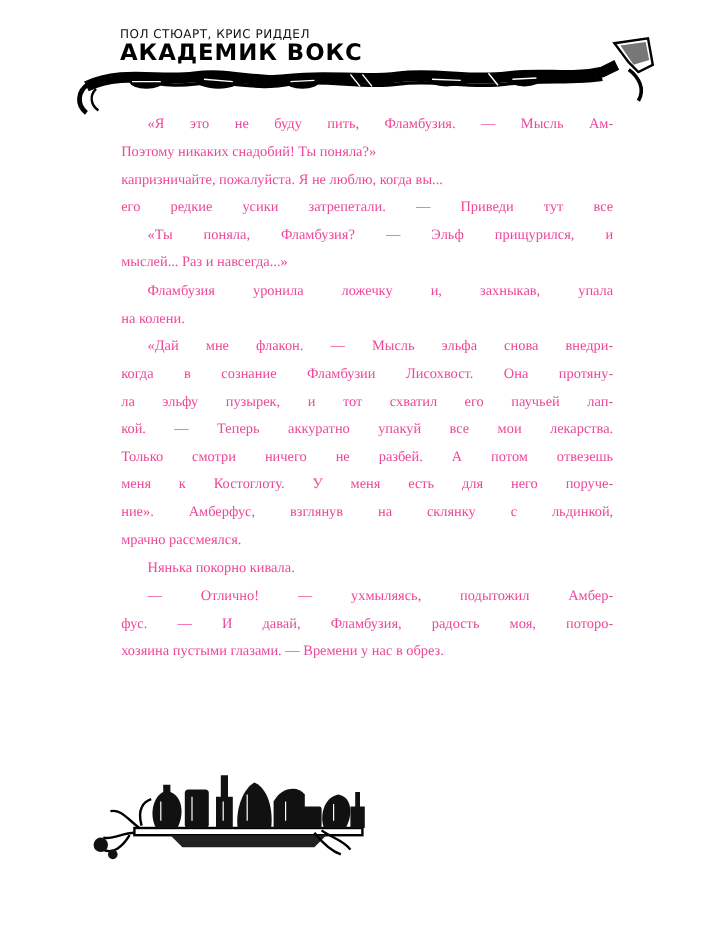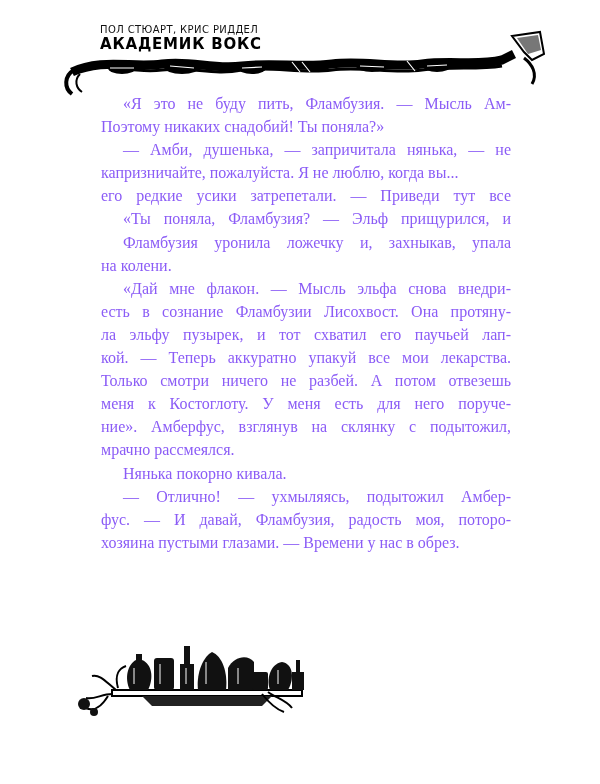--- a/index.html
+++ b/index.html
@@ -1,21 +1,21 @@
 <!DOCTYPE html>
 <html><head>
 <meta charset="utf-8">
 <style>
   html, body { margin:0; padding:0; background:#ffffff; }
   body { width:600px; height:784px; position:relative; overflow:hidden; font-family:"DejaVu Serif", serif; color:#111; }
   .header { position:absolute; left:100px; top:24px; }
   .authors { font-family:"DejaVu Sans", sans-serif; font-size:10px; letter-spacing:0.4px; line-height:12px; color:#111; }
-  .title { font-family:"DejaVu Sans", sans-serif; font-weight:bold; font-size:15px; letter-spacing:0.8px; line-height:17px; color:#000; }
+  .title { font-family:"DejaVu Sans", sans-serif; font-weight:bold; font-size:19px; letter-spacing:0.8px; line-height:17px; color:#000; }
   .ornament-top { position:absolute; left:62px; top:24px; width:485px; height:72px; }
-  .text { position:absolute; left:101px; top:92px; width:410px; font-family:"Liberation Serif", serif; font-size:16px; line-height:23.1px; color:#8b5cf6; }
+  .text { position:absolute; left:101px; top:92px; width:410px; font-family:"Liberation Serif", serif; font-size:12px; line-height:23.1px; color:#ec4899; }
   .line { display:block; white-space:nowrap; text-align:justify; text-align-last:justify; height:23.1px; }
   .line.last { text-align-last:left; }
   .line.indent { padding-left:22px; }
   .illustration { position:absolute; left:72px; top:628px; width:240px; height:90px; }
 </style>
 </head>
 <body>
 
 <div class="ornament-top">
   <svg width="485" height="72" viewBox="0 0 485 72">
@@ -47,33 +47,33 @@
 </div>
 
 <div class="header">
   <div class="authors">ПОЛ СТЮАРТ, КРИС РИДДЕЛ</div>
   <div class="title">АКАДЕМИК ВОКС</div>
 </div>
 
 <div class="text" id="body-text">
     <span class="line indent">«Я это не буду пить, Фламбузия. — Мысль Ам-</span>
     <span class="line last">Поэтому никаких снадобий! Ты поняла?»</span>
-    <span class="line indent">— Амби, душенька, — запричитала нянька, — не</span>
     <span class="line last">капризничайте, пожалуйста. Я не люблю, когда вы...</span>
     <span class="line">его редкие усики затрепетали. — Приведи тут все</span>
     <span class="line indent">«Ты поняла, Фламбузия? — Эльф прищурился, и</span>
+    <span class="line last">мыслей... Раз и навсегда...»</span>
     <span class="line indent">Фламбузия уронила ложечку и, захныкав, упала</span>
     <span class="line last">на колени.</span>
     <span class="line indent">«Дай мне флакон. — Мысль эльфа снова внедри-</span>
-    <span class="line">есть в сознание Фламбузии Лисохвост. Она протяну-</span>
+    <span class="line">когда в сознание Фламбузии Лисохвост. Она протяну-</span>
     <span class="line">ла эльфу пузырек, и тот схватил его паучьей лап-</span>
     <span class="line">кой. — Теперь аккуратно упакуй все мои лекарства.</span>
     <span class="line">Только смотри ничего не разбей. А потом отвезешь</span>
     <span class="line">меня к Костоглоту. У меня есть для него поруче-</span>
-    <span class="line">ние». Амберфус, взглянув на склянку с подытожил,</span>
+    <span class="line">ние». Амберфус, взглянув на склянку с льдинкой,</span>
     <span class="line last">мрачно рассмеялся.</span>
     <span class="line indent last">Нянька покорно кивала.</span>
     <span class="line indent">— Отлично! — ухмыляясь, подытожил Амбер-</span>
     <span class="line">фус. — И давай, Фламбузия, радость моя, поторо-</span>
     <span class="line last">хозяина пустыми глазами. — Времени у нас в обрез.</span>
   </div>
 
 <div class="illustration">
   <svg width="240" height="90" viewBox="0 0 240 90">
 

